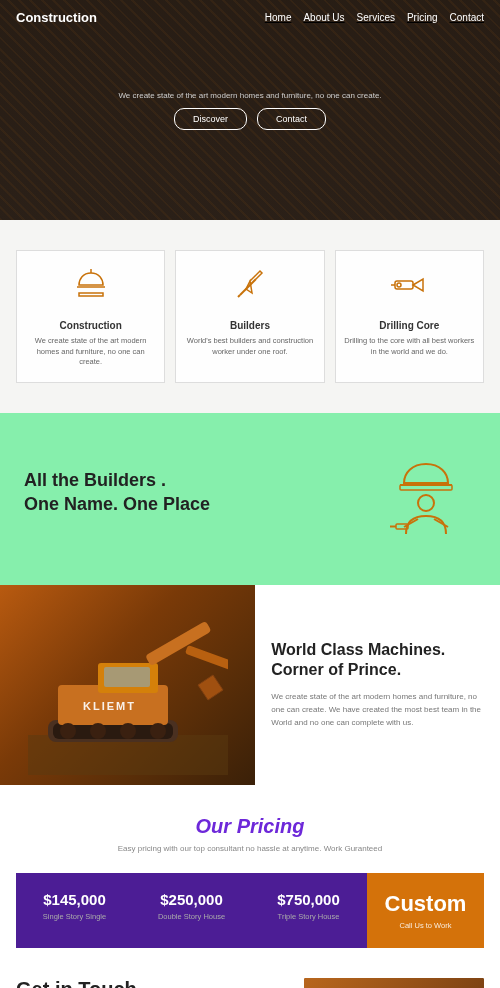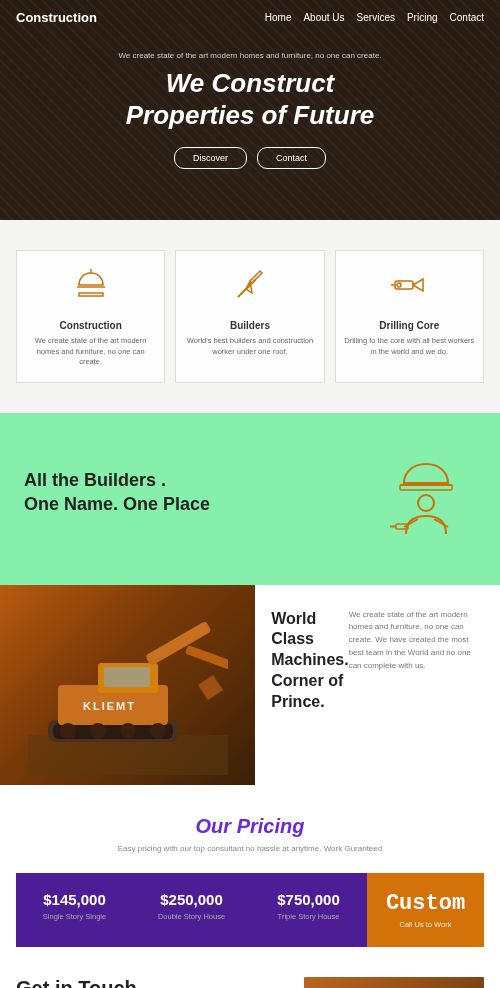--- a/index.html
+++ b/index.html
@@ -9,21 +9,21 @@
     .navbar {
       position: absolute;
       top: 0; left: 0; right: 0;
       display: flex;
       align-items: center;
       justify-content: space-between;
       padding: 10px 16px;
       z-index: 10;
     }
     .nav-logo { color: #fff; font-weight: bold; font-size: 13px; }
-    .nav-links { display: flex; gap: 12px; }
+    .nav-links { display: flex; gap: 12px; text-decoration: underline; }
     .nav-links a { color: #fff; font-size: 10px; text-decoration: none; }
 
     
     .hero {
       position: relative;
       height: 220px;
       background: #3a2e28;
       overflow: hidden;
       display: flex;
       flex-direction: column;
@@ -155,21 +155,21 @@
       overflow: hidden;
       display: flex;
       align-items: center;
       justify-content: center;
     }
     .machines-text {
       flex: 1;
       background: #fff;
       padding: 24px 16px;
       display: flex;
-      flex-direction: row;
+      flex-direction: column;
       justify-content: center;
     }
     .machines-title {
       font-size: 16px;
       font-weight: bold;
       color: #222;
       line-height: 1.3;
       margin-bottom: 10px;
     }
     .machines-desc {
@@ -215,21 +215,20 @@
     .pricing-type {
       font-size: 7.5px;
       color: #aaa;
     }
     .pricing-card.highlight {
       background: #d4720a;
     }
     .pricing-card.highlight .pricing-amount {
       font-size: 22px;
       font-weight: 900;
-      font-family: Liberation Mono, monospace;
     }
     .pricing-card.highlight .pricing-type {
       color: rgba(255,255,255,0.85);
     }
 
     
     .contact {
       display: flex;
       background: #fff;
       padding: 30px 16px;
@@ -264,21 +263,20 @@
       <a>Pricing</a>
       <a>Contact</a>
     </div>
   </nav>
 
   <section class="hero">
     <div class="hero-bg"></div>
     <div class="hero-texture"></div>
     <div class="hero-content">
       <p class="hero-subtitle">We create state of the art modern homes and furniture, no one can create.</p>
-      <h1 class="hero-title">We Construct<br><em>Properties of Future</em></h1>
       <div class="hero-buttons">
         <button class="btn-outline">Discover</button>
         <button class="btn-outline">Contact</button>
       </div>
     </div>
   </section>
 </div>
 
 <section class="features">
   <div class="feature-item">

